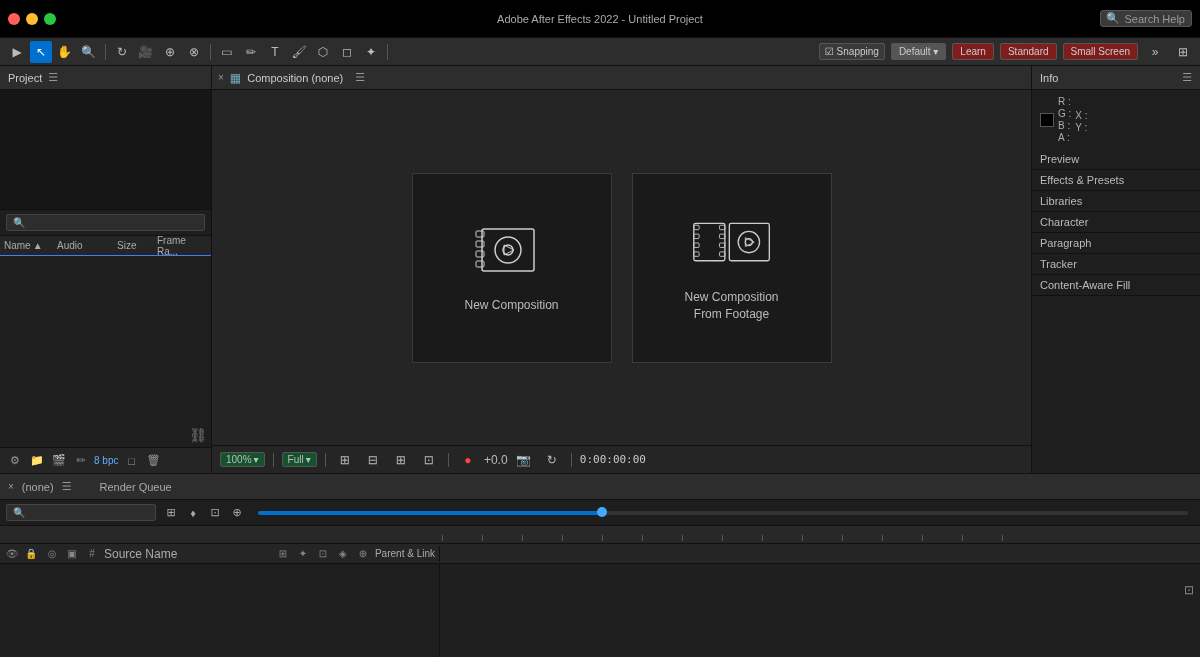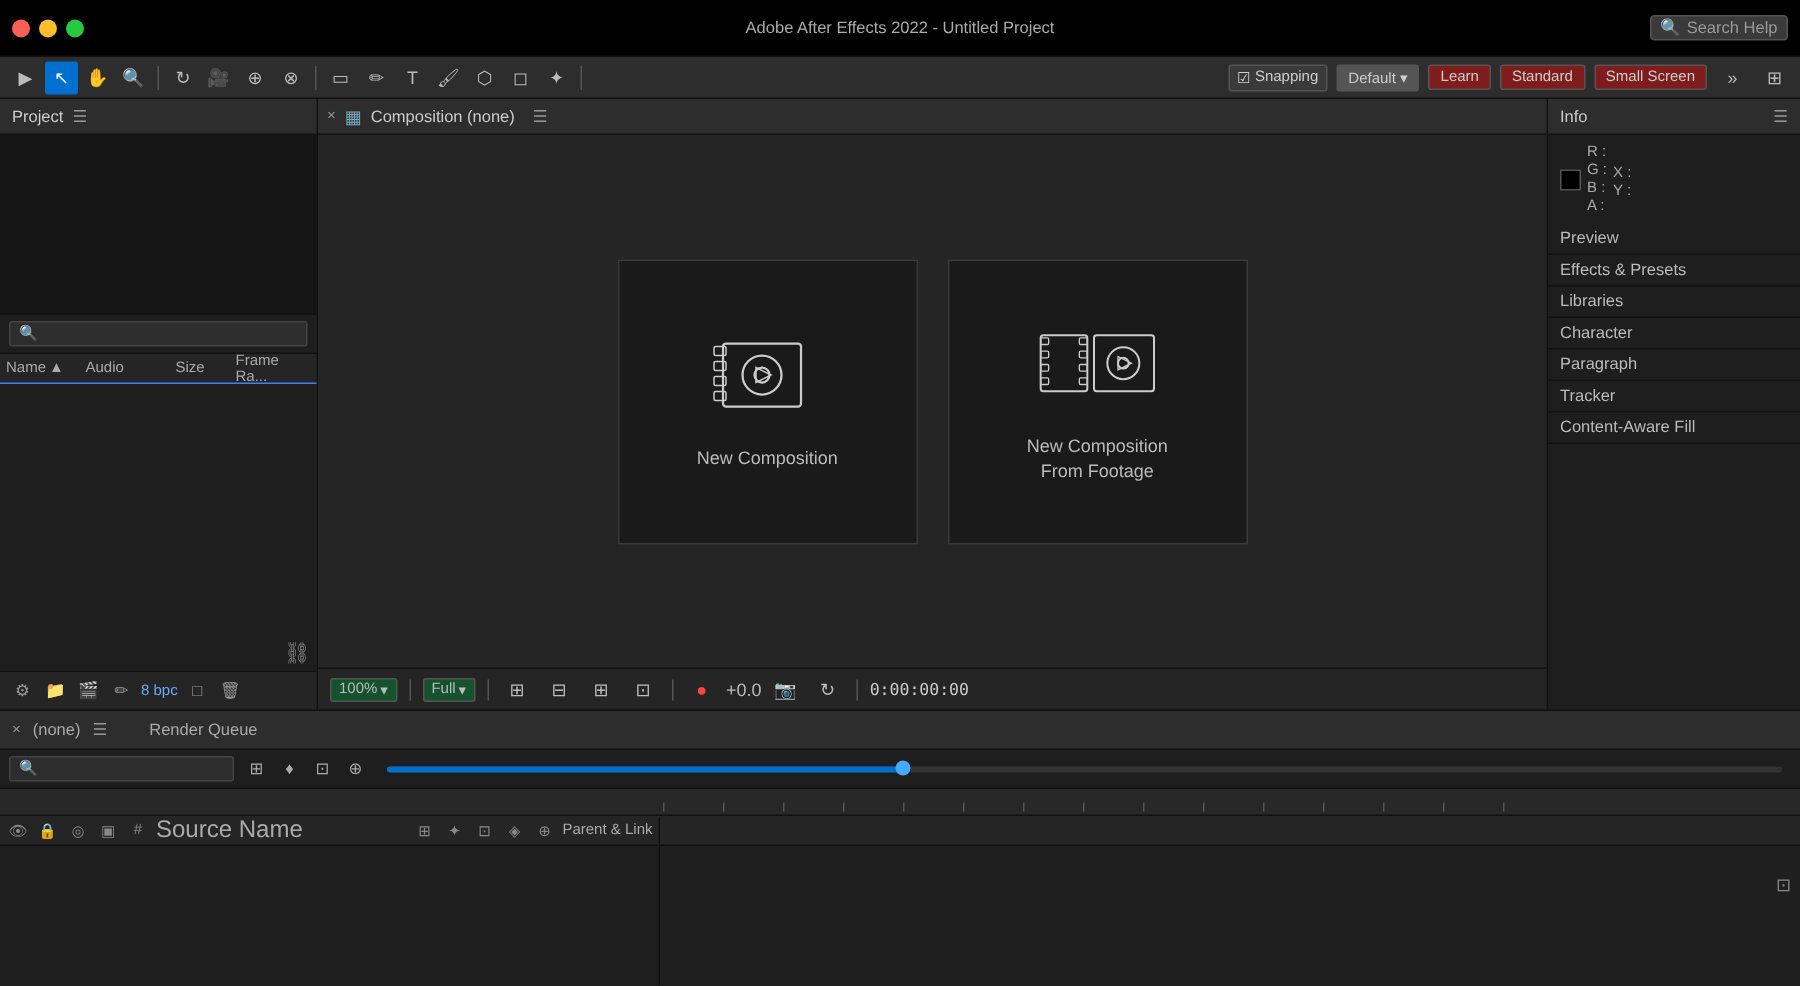--- a/index.html
+++ b/index.html
@@ -484,21 +484,21 @@
       width: 16px;
       height: 16px;
       display: flex;
       align-items: center;
       justify-content: center;
       color: #888;
       font-size: 10px;
     }
     .tl-source-name {
       flex: 1;
-      font-size: 16px;
+      font-size: 12px;
       color: #aaa;
     }
     .tl-parent-link {
       font-size: 10px;
       color: #aaa;
     }
     .tl-right-track {
       flex: 1;
       background: #252525;
     }

